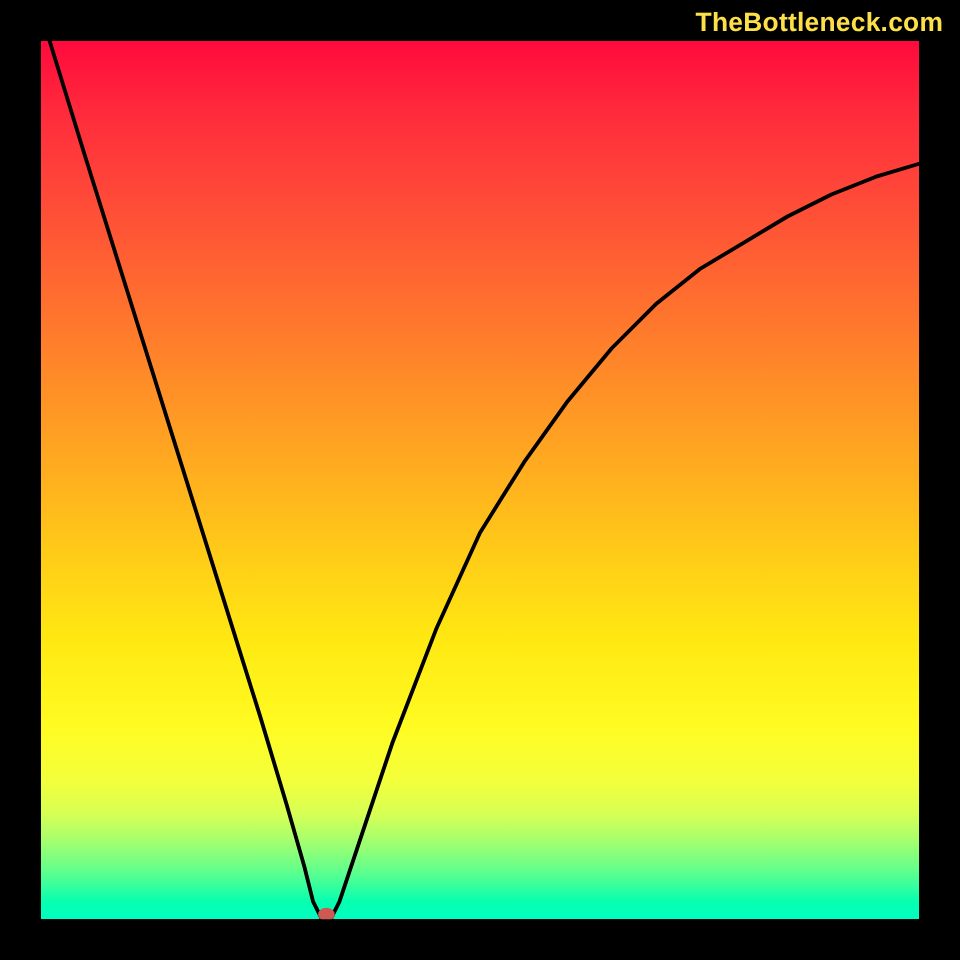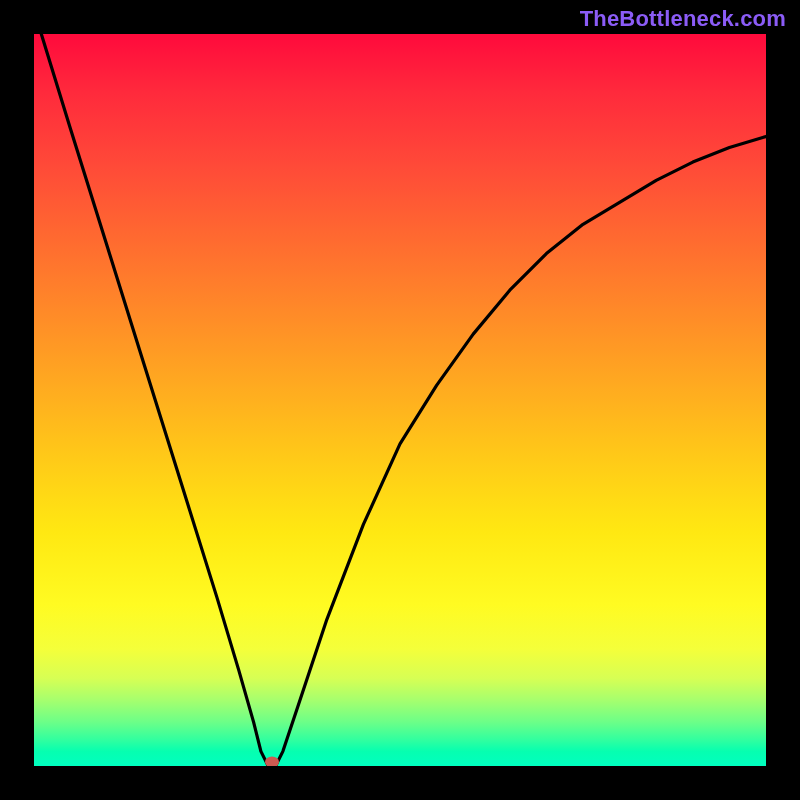--- a/index.html
+++ b/index.html
@@ -14,21 +14,21 @@
   .frame {
     position: relative;
     width: 800px;
     height: 800px;
     background: #000;
   }
   .watermark {
     position: absolute;
     top: 6px;
     right: 14px;
-    color: #8b5cf6;
+    color: #fde047;
     font-size: 22px;
     font-weight: 600;
     letter-spacing: 0.2px;
     z-index: 10;
   }
   .plot-area {
     position: absolute;
     left: 34px;
     top: 34px;
     width: 732px;

